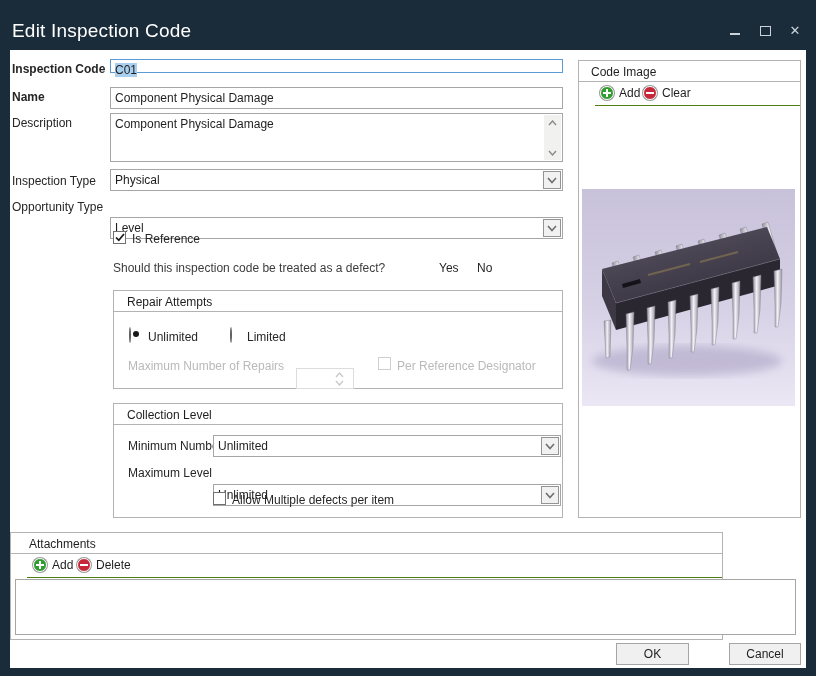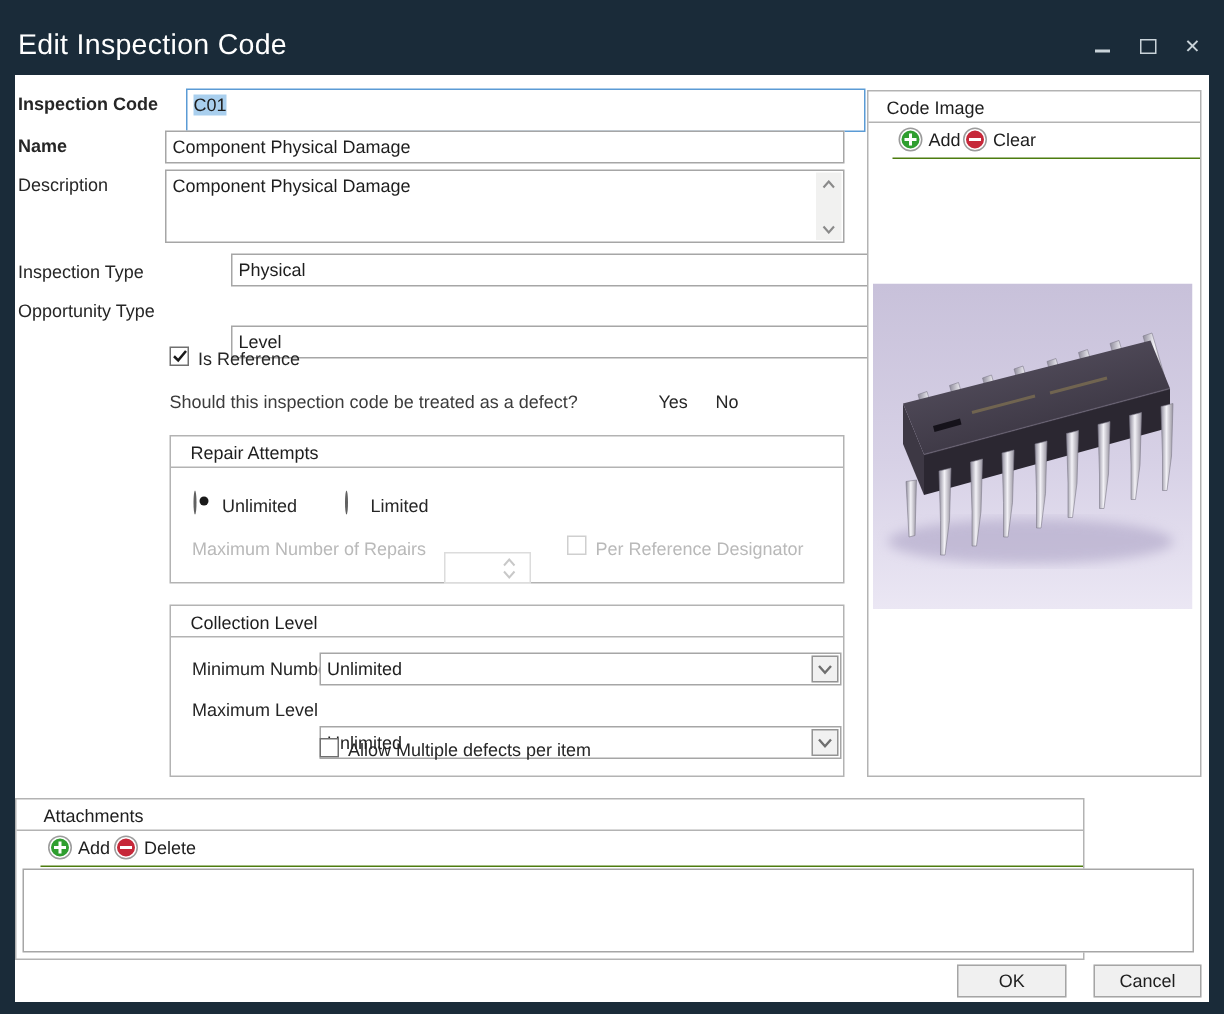--- a/index.html
+++ b/index.html
@@ -13,21 +13,21 @@
     overflow:hidden;
   }
   
   .titlebar-text { position:absolute; left:12px; top:20px; font-size:19px; color:#ffffff; letter-spacing:.2px; }
   .win-controls { position:absolute; right:14px; top:22px; display:flex; gap:16px; align-items:center; height:18px; }
   .wc { width:14px; height:14px; position:relative; cursor:default; }
   .wc-min::after { content:""; position:absolute; left:2px; top:9px; width:10px; height:2px; background:#c9d3d9; }
   .wc-max::after { content:""; position:absolute; left:2px; top:2px; width:9px; height:8px; border:1.5px solid #c9d3d9; }
   .wc-close { color:#c9d3d9; font-size:13px; line-height:14px; text-align:center; }
   
-  .content { position:absolute; left:10px; top:50px; width:796px; height:618px; background:#ffffff;padding-left:44px; }
+  .content { position:absolute; left:10px; top:50px; width:796px; height:618px; background:#ffffff; }
   .abs { position:absolute; }
   .lbl { color:#262626; white-space:nowrap; }
   .lbl.b { font-weight:bold; }
   .lbl.dim { color:#b9b9b9; }
   
   .input { background:#fff; border:1px solid #a6a6a6; padding:3px 4px 2px 4px; line-height:15px; }
   .input.focused { border-color:#5b9bd5; }
   .sel-text { background:#a9cfee; }
   .textarea { overflow:hidden; }
   
@@ -74,21 +74,21 @@
 <div class="content">
 
   
   <div class="abs lbl b" style="left:2px;top:12px">Inspection Code</div>
   <div class="abs lbl b" style="left:2px;top:40px">Name</div>
   <div class="abs lbl" style="left:2px;top:66px">Description</div>
   <div class="abs lbl" style="left:2px;top:124px">Inspection Type</div>
   <div class="abs lbl" style="left:2px;top:150px">Opportunity Type</div>
 
   
-  <div class="abs input focused" style="left:114px;top:9px;width:453px;height:29px">
+  <div class="abs input focused" style="left:100px;top:9px;width:453px;height:14px">
     <span class="sel-text">C01</span>
   </div>
   <div class="abs input" style="left:100px;top:37px;width:453px;height:22px">
     <span>Component Physical Damage</span>
   </div>
   <div class="abs input textarea" style="left:100px;top:63px;width:453px;height:49px">
     <span>Component Physical Damage</span>
     <div class="vscroll">
       <div class="arr up">
           <svg class="chev" width="9" height="6">
@@ -274,16 +274,16 @@
       </div>
       <div class="tool" style="left:50px">
         <span class="circ red"></span>
         <span>Delete</span>
       </div>
     </div>
     <div class="abs listbox" style="left:4px;top:46px;width:781px;height:56px"></div>
   </div>
 
   
-  <div class="btn" style="left:628px;top:593px;width:73px">OK</div>
+  <div class="btn" style="left:606px;top:593px;width:73px">OK</div>
   <div class="btn" style="left:719px;top:593px;width:72px">Cancel</div>
 
 </div>
 
 </body></html>

